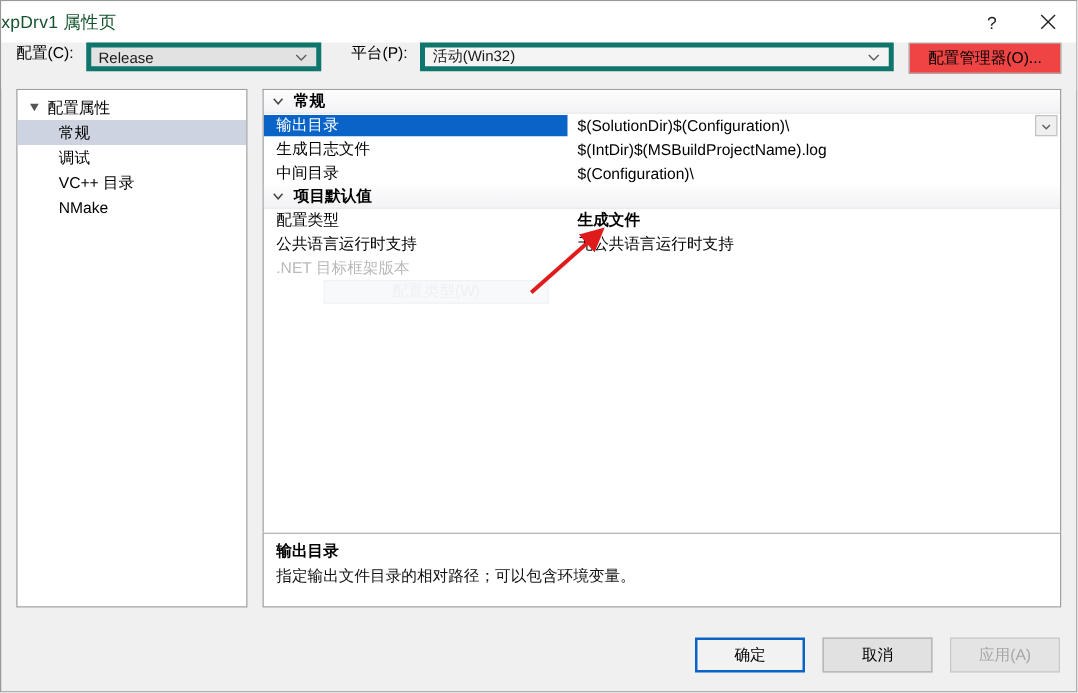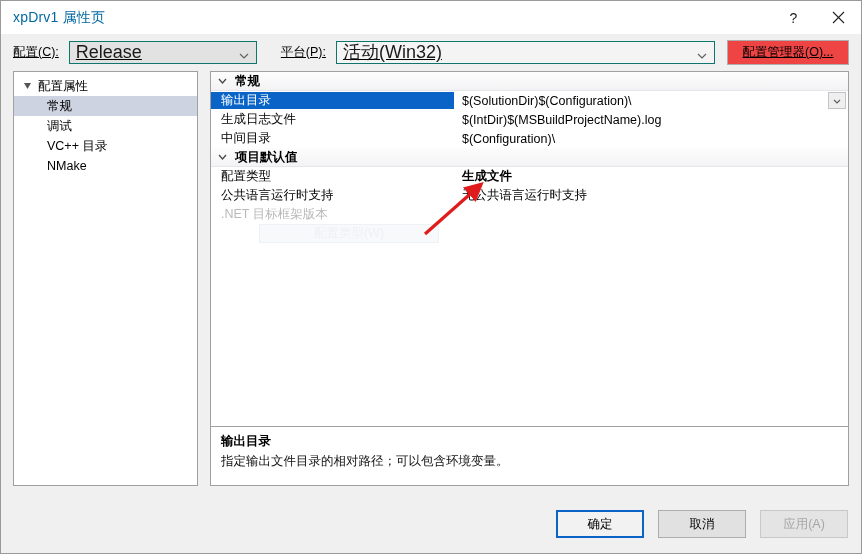--- a/index.html
+++ b/index.html
@@ -25,23 +25,22 @@
   
   .titlebar {
     height: 33px;
     background: #ffffff;
     display: flex;
     align-items: center;
     flex: 0 0 auto;
     position: relative;
   }
   .titlebar .title {
-    margin-left: 12px;
     font-size: 14px;
-    color: #0369a1;
+    color: #14532d;
     letter-spacing: .2px;
   }
   .titlebar .sys-btns {
     margin-left: auto;
     display: flex;
     height: 33px;
   }
   .sys-btn {
     width: 45px; height: 33px;
     display: flex; align-items: center; justify-content: center;
@@ -49,38 +48,37 @@
     cursor: default;
   }
   .sys-btn.close svg { display: block; }
 
   
   .configbar {
     height: 37px;
     flex: 0 0 auto;
     background: #f0f0f0;
     display: flex;
-    align-items: center;
+    align-items: flex-start;
     padding: 0 12px;
     gap: 0;
     border-bottom: 1px solid #f0f0f0;
-    text-decoration: underline;
   }
   .cfg-label {
     font-size: 12.5px;
     color: #000;
     white-space: nowrap;
   }
   .combo {
     height: 23px;
-    border: 1px solid #0f766e;
+    border: 4px solid #0f766e;
     display: flex;
     align-items: center;
     position: relative;
-    font-size: 18px;
+    font-size: 12px;
     padding-left: 6px;
     cursor: default;
   }
   .combo.gray { background: #e2e2e2; color: #1a1a1a; }
   .combo.light { background: #f4f4f4; color: #1a1a1a; }
   .combo .chev {
     position: absolute; right: 6px; top: 50%;
     transform: translateY(-50%);
     width: 12px; height: 12px;
   }

